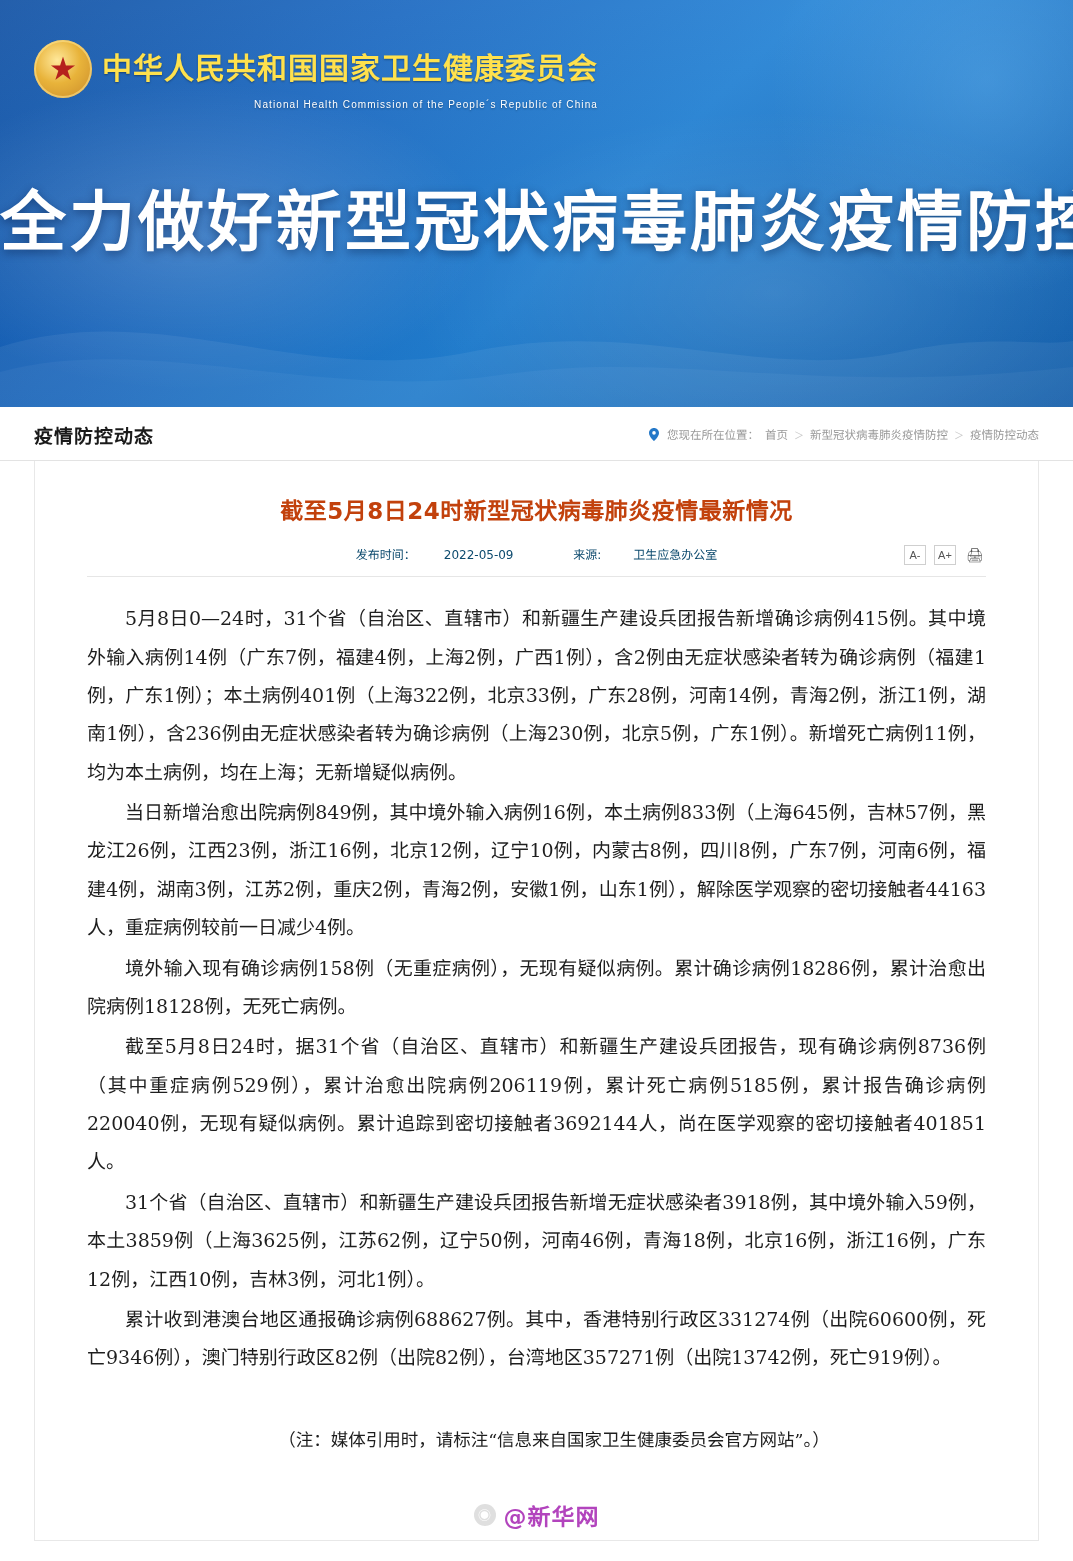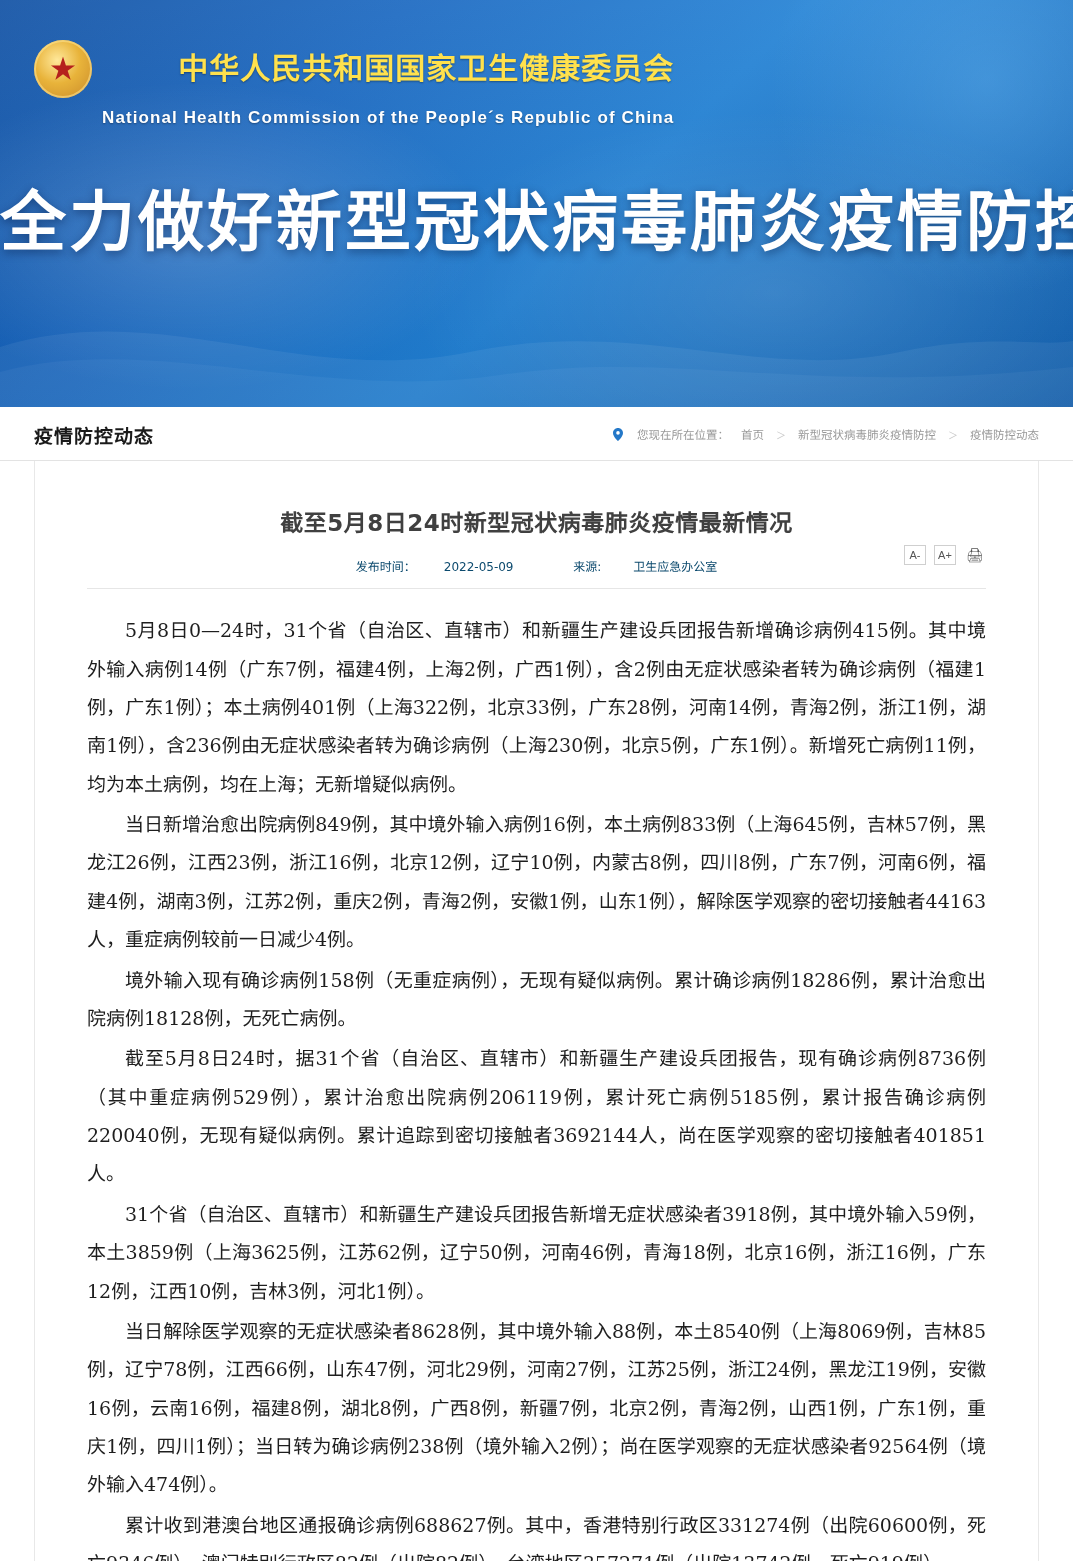--- a/index.html
+++ b/index.html
@@ -58,23 +58,23 @@
   .org-cn {
     font-family: "DejaVu Sans", "Liberation Sans", sans-serif;
     font-size: 30px;
     font-weight: 700;
     color: #ffe14d;
     letter-spacing: 1px;
     text-shadow: 0 1px 2px rgba(0,0,0,.35);
     white-space: nowrap;
   }
   .org-en {
-    margin-top: 20px;
-    font-size: 17px;
-    font-weight: 700;
+    margin-top: 11px;
+    font-size: 10px;
+    font-weight: 400;
     color: #ffffff;
     letter-spacing: 1.1px;
     white-space: nowrap;
     text-shadow: 0 1px 2px rgba(0,0,0,.35);
   }
   .banner-slogan {
     position: absolute;
     left: 0; right: 0;
     top: 168px;
     text-align: center;
@@ -103,21 +103,21 @@
     font-size: 19px;
     font-weight: 700;
     color: #1a1a1a;
     letter-spacing: 1px;
   }
   .breadcrumb {
     position: absolute;
     right: 34px; top: 19px;
     display: flex;
     align-items: center;
-    gap: 12px;
+    gap: 6px;
     font-family: "DejaVu Sans", "Liberation Sans", sans-serif;
     font-size: 11.5px;
     color: #999;
     white-space: nowrap;
   }
   .breadcrumb .pin {
     display: inline-block;
     width: 10px; height: 13px;
     margin-right: 2px;
     color: #2478c8;
@@ -139,24 +139,23 @@
     border: 1px solid #e8e8e8;
     border-top: none;
     padding: 34px 52px 30px 52px;
     min-height: 1080px;
   }
   .article-title {
     text-align: center;
     font-family: "DejaVu Sans", "Liberation Sans", sans-serif;
     font-size: 23px;
     font-weight: 700;
-    color: #404040;
+    color: #c2410c;
     letter-spacing: .5px;
     line-height: 1.4;
-    margin-top: 12px;
   }
   .article-meta {
     margin-top: 18px;
     text-align: center;
     font-family: "DejaVu Sans", "Liberation Sans", sans-serif;
     font-size: 12px;
     color: #0c4a6e;
   }
   .article-meta span { margin: 0 14px; }
   .tools {
@@ -286,21 +285,20 @@
       </div>
 
       <div class="divider"></div>
 
       <div class="body-text">
         <p>5月8日0—24时，31个省（自治区、直辖市）和新疆生产建设兵团报告新增确诊病例415例。其中境外输入病例14例（广东7例，福建4例，上海2例，广西1例），含2例由无症状感染者转为确诊病例（福建1例，广东1例）；本土病例401例（上海322例，北京33例，广东28例，河南14例，青海2例，浙江1例，湖南1例），含236例由无症状感染者转为确诊病例（上海230例，北京5例，广东1例）。新增死亡病例11例，均为本土病例，均在上海；无新增疑似病例。</p>
         <p>当日新增治愈出院病例849例，其中境外输入病例16例，本土病例833例（上海645例，吉林57例，黑龙江26例，江西23例，浙江16例，北京12例，辽宁10例，内蒙古8例，四川8例，广东7例，河南6例，福建4例，湖南3例，江苏2例，重庆2例，青海2例，安徽1例，山东1例），解除医学观察的密切接触者44163人，重症病例较前一日减少4例。</p>
         <p>境外输入现有确诊病例158例（无重症病例），无现有疑似病例。累计确诊病例18286例，累计治愈出院病例18128例，无死亡病例。</p>
         <p>截至5月8日24时，据31个省（自治区、直辖市）和新疆生产建设兵团报告，现有确诊病例8736例（其中重症病例529例），累计治愈出院病例206119例，累计死亡病例5185例，累计报告确诊病例220040例，无现有疑似病例。累计追踪到密切接触者3692144人，尚在医学观察的密切接触者401851人。</p>
         <p>31个省（自治区、直辖市）和新疆生产建设兵团报告新增无症状感染者3918例，其中境外输入59例，本土3859例（上海3625例，江苏62例，辽宁50例，河南46例，青海18例，北京16例，浙江16例，广东12例，江西10例，吉林3例，河北1例）。</p>
-        <p>当日解除医学观察的无症状感染者8628例，其中境外输入88例，本土8540例（上海8069例，吉林85例，辽宁78例，江西66例，山东47例，河北29例，河南27例，江苏25例，浙江24例，黑龙江19例，安徽16例，云南16例，福建8例，湖北8例，广西8例，新疆7例，北京2例，青海2例，山西1例，广东1例，重庆1例，四川1例）；当日转为确诊病例238例（境外输入2例）；尚在医学观察的无症状感染者92564例（境外输入474例）。</p>
         <p>累计收到港澳台地区通报确诊病例688627例。其中，香港特别行政区331274例（出院60600例，死亡9346例），澳门特别行政区82例（出院82例），台湾地区357271例（出院13742例，死亡919例）。</p>
       </div>
 
       <div class="note">（注：媒体引用时，请标注“信息来自国家卫生健康委员会官方网站”。）</div>
 
       <div class="watermark">
         <span class="wb-icon">◉</span>
         <span class="wm-text">@新华网</span>
       </div>
 

